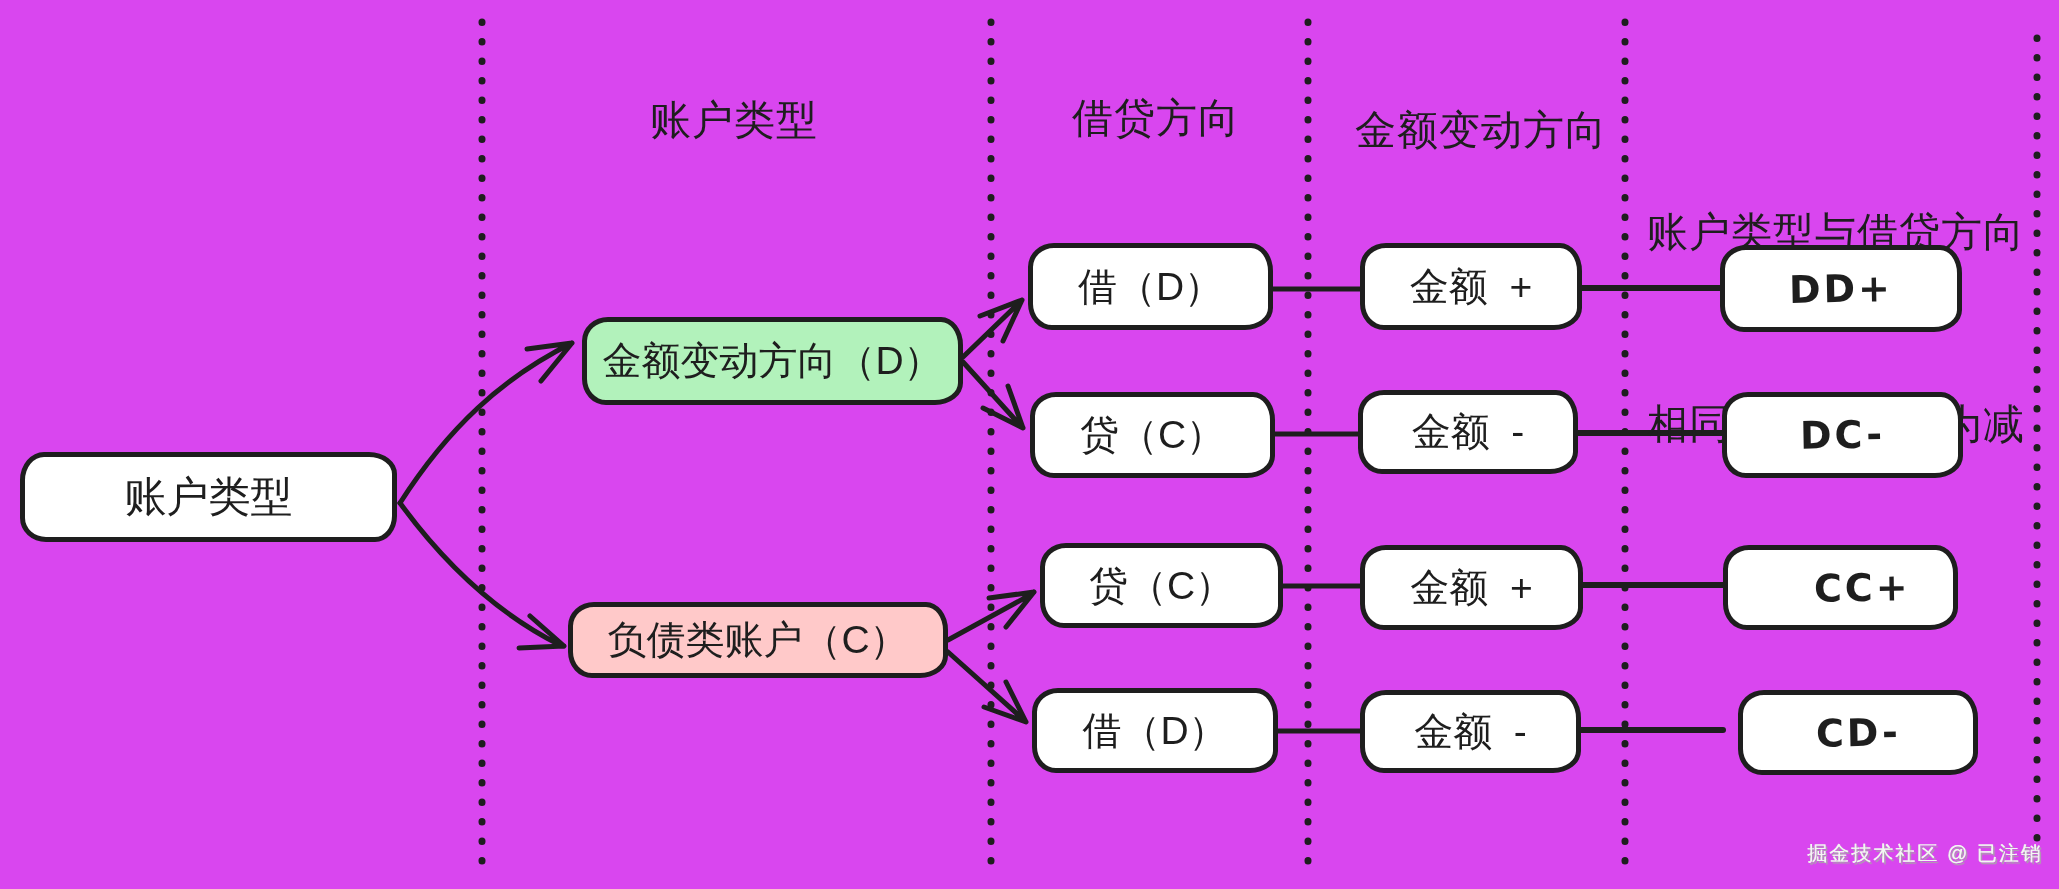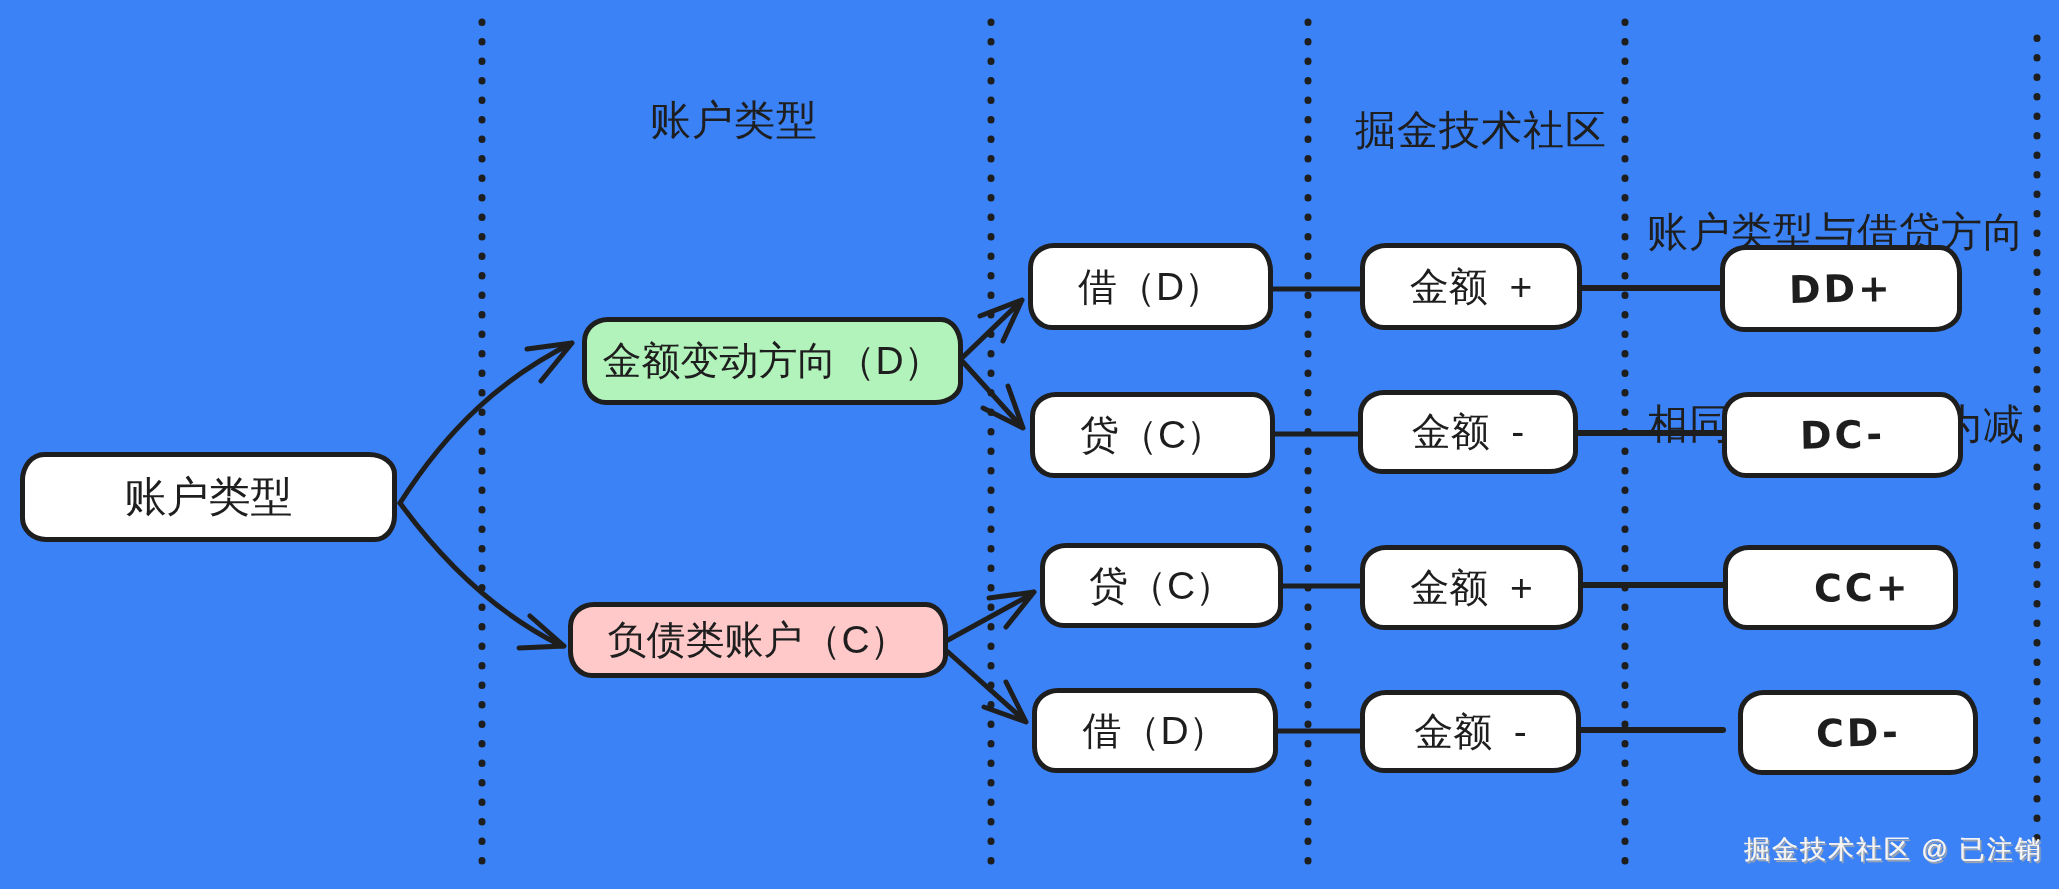--- a/index.html
+++ b/index.html
@@ -1,17 +1,17 @@
 <!DOCTYPE html>
 <html style="--ink: #1e1e1e; --asset-fill: #b2f2bb; --liability-fill: #ffc9c9; --node-fill: #ffffff; --watermark-color: #f5f5f5;"><head>
 <meta charset="utf-8">
 <style>
   html,body{margin:0;padding:0;background:#ffffff;}
   .canvas{
-    position:relative;width:2059px;height:889px;background:#3b82f6;
+    position:relative;width:2059px;height:889px;background:#d946ef;
     font-family:"Liberation Sans",sans-serif;color:var(--ink,#1e1e1e);
     overflow:hidden;
   }
   svg.links{position:absolute;left:0;top:0;}
   .stroke{fill:none;stroke:var(--ink,#1e1e1e);stroke-width:5;stroke-linecap:round;stroke-linejoin:round;}
   .thick{stroke-width:6;}
   .dotline{fill:none;stroke:var(--ink,#1e1e1e);stroke-width:7;stroke-linecap:round;stroke-dasharray:0.5 19;}
   .hdr{
     position:absolute;font-size:41px;font-weight:500;letter-spacing:1px;
     color:var(--ink,#1e1e1e);white-space:pre;
@@ -26,21 +26,21 @@
     font-size:39px;font-weight:500;white-space:pre;
   }
   .node.root{font-size:42px;border-radius:24px 28px 22px 26px / 28px 22px 26px 24px;}
   .node.asset{background:var(--asset-fill,#b2f2bb);}
   .node.liability{background:var(--liability-fill,#ffc9c9);}
   .code{
     font-family:"DejaVu Sans",sans-serif;font-size:38px;font-weight:600;
     letter-spacing:3px;transform:rotate(-1deg);
   }
   .watermark{
-    position:absolute;right:16px;bottom:22px;font-size:26px;font-weight:500;
+    position:absolute;right:16px;bottom:22px;font-size:20px;font-weight:500;
     color:var(--watermark-color,#f5f5f5);letter-spacing:2px;
     text-shadow:1.5px 1.5px 1px #a8a8a8, -0.5px -0.5px 0 #e3e3e3;
     white-space:pre;
   }
 </style>
 </head>
 <body>
 
 <div class="canvas">
 
@@ -65,21 +65,22 @@
     <path class="stroke thick" d="M 1582 288 H 1720"></path>
     <path class="stroke" d="M 1275 434 H 1358"></path>
     <path class="stroke thick" d="M 1578 433 H 1722"></path>
     <path class="stroke" d="M 1283 586 H 1360"></path>
     <path class="stroke thick" d="M 1583 585 H 1723"></path>
     <path class="stroke" d="M 1278 731 H 1360"></path>
     <path class="stroke thick" d="M 1581 730 H 1723"></path>
   </svg>
 
   <div class="hdr" style="left:650px;top:93px;">账户类型</div>
-  <div class="hdr" style="left:1355px;top:103px;">掘金技术社区</div>
+  <div class="hdr" style="left:1072px;top:91px;">借贷方向</div>
+  <div class="hdr" style="left:1355px;top:103px;">金额变动方向</div>
   <div class="hdr center" style="left:1640px;top:72px;width:392px;">
     <div>账户类型与借贷方向</div>
     <div>相同为加，相异为减</div>
   </div>
 
   <div class="node root" style="left:20px;top:452px;width:377px;height:90px;">
     <span class="label">账户类型</span>
   </div>
 
   <div class="node asset" style="left:582px;top:317px;width:381px;height:88px;">

